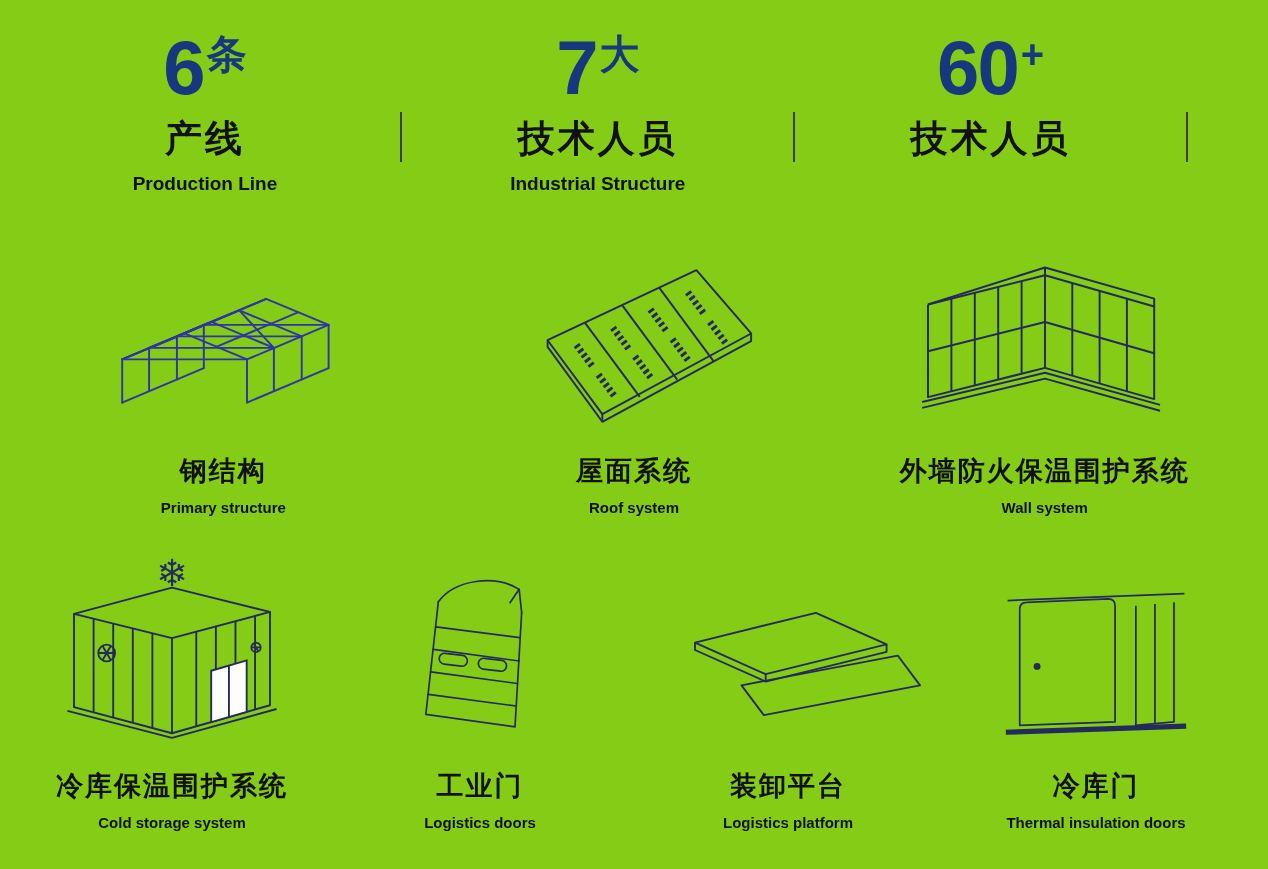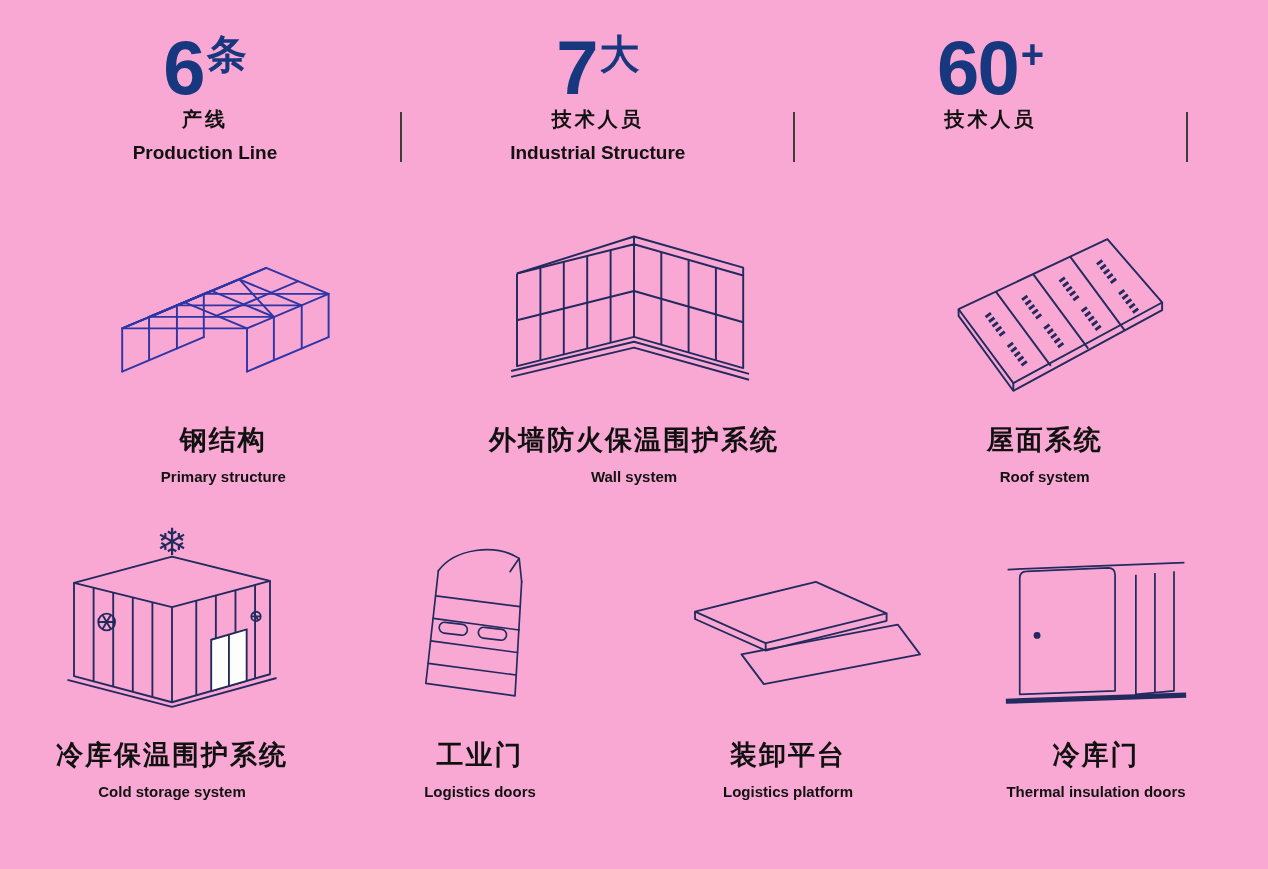--- a/index.html
+++ b/index.html
@@ -1,28 +1,28 @@
 <!DOCTYPE html>
 <html><head>
 <meta charset="utf-8">
 <style>
   * { box-sizing: border-box; }
   html, body { margin: 0; padding: 0; background: #ffffff; }
   .page {
     width: 1268px; height: 869px; position: relative; overflow: hidden;
-    background: #f9a8d4; color: #141414;
+    background: #84cc16; color: #141414;
     font-family: "Liberation Sans", "DejaVu Sans", sans-serif;
   }
 
   
   .stats { display: flex; justify-content: space-between; align-items: flex-start; padding: 30px 80px 0 80px; }
   .stat { width: 250px; text-align: center; }
   .stat-number { color: #17377f; font-size: 76px; font-weight: 800; line-height: 1; letter-spacing: -2px; }
   .stat-number .unit { font-size: 40px; vertical-align: 26px; letter-spacing: 0; margin-left: 3px; }
-  .stat-zh { font-size: 20px; font-weight: 700; letter-spacing: 3px; color: #111; }
+  .stat-zh { font-size: 37px; font-weight: 700; margin-top: 8px; letter-spacing: 3px; color: #111; }
   .stat-en { font-size: 19px; font-weight: 700; margin-top: 9px; color: #111; }
   .vdiv { width: 2px; height: 50px; background: #3d3d3d; margin-top: 82px; }
 
   
   .row { display: flex; padding: 0 18px; }
   .row-1 { margin-top: 44px; }
   .row-2 { margin-top: 34px; }
   .card { flex: 1 1 0; text-align: center; }
   .illus { height: 202px; display: flex; align-items: flex-end; justify-content: center; }
   .row-2 .illus { height: 206px; }
@@ -88,20 +88,47 @@
             <path d="M138 76 L102 91 M167 64 L203 103"></path>
           </g>
         </svg>
       </div>
       <div class="card-zh">钢结构</div>
       <div class="card-en">Primary structure</div>
     </div>
 
     <div class="card">
       <div class="illus">
+        <svg viewBox="0 0 300 200" width="290" height="192">
+          <g fill="none" stroke="#232a5e" stroke-width="2" stroke-linejoin="round">
+            <path d="M60 95 L215 22 L272 88 L117 172 Z"></path>
+            <path d="M60 95 L60 102 L117 180 L272 96 L272 88"></path>
+            <path d="M117 172 L117 180"></path>
+            <path d="M99 77 L156 154"></path>
+            <path d="M138 59 L195 136"></path>
+            <path d="M176 40 L233 117"></path>
+          </g>
+          <g fill="none" stroke="#232a5e" stroke-width="7" stroke-dasharray="3 3">
+            <path d="M90 100 L108 124"></path>
+            <path d="M113 131 L131 155"></path>
+            <path d="M128 82 L146 106"></path>
+            <path d="M151 112 L169 136"></path>
+            <path d="M167 63 L185 87"></path>
+            <path d="M190 94 L208 118"></path>
+            <path d="M206 45 L224 69"></path>
+            <path d="M229 76 L247 100"></path>
+          </g>
+        </svg>
+      </div>
+      <div class="card-zh">屋面系统</div>
+      <div class="card-en">Roof system</div>
+    </div>
+
+    <div class="card">
+      <div class="illus">
         <svg viewBox="0 0 300 200" width="300" height="195">
           <g fill="none" stroke="#232a5e" stroke-width="2" stroke-linejoin="round">
             <path d="M30 60 L150 22 L262 54 L262 62 M150 22 L150 30"></path>
             <path d="M30 60 L150 30 L262 62 L262 157 L150 125 L150 30"></path>
             <path d="M30 60 L30 155 L150 125"></path>
             <path d="M54 54 L54 149"></path>
             <path d="M78 48 L78 143"></path>
             <path d="M102 42 L102 137"></path>
             <path d="M126 36 L126 131"></path>
             <path d="M178 38 L178 133"></path>
@@ -110,47 +137,20 @@
             <path d="M30 108 L150 78 L262 110"></path>
             <path d="M24 160 L150 130 L268 163"></path>
             <path d="M24 166 L150 136 L268 169"></path>
           </g>
         </svg>
       </div>
       <div class="card-zh">外墙防火保温围护系统</div>
       <div class="card-en">Wall system</div>
     </div>
 
-    <div class="card">
-      <div class="illus">
-        <svg viewBox="0 0 300 200" width="290" height="192">
-          <g fill="none" stroke="#232a5e" stroke-width="2" stroke-linejoin="round">
-            <path d="M60 95 L215 22 L272 88 L117 172 Z"></path>
-            <path d="M60 95 L60 102 L117 180 L272 96 L272 88"></path>
-            <path d="M117 172 L117 180"></path>
-            <path d="M99 77 L156 154"></path>
-            <path d="M138 59 L195 136"></path>
-            <path d="M176 40 L233 117"></path>
-          </g>
-          <g fill="none" stroke="#232a5e" stroke-width="7" stroke-dasharray="3 3">
-            <path d="M90 100 L108 124"></path>
-            <path d="M113 131 L131 155"></path>
-            <path d="M128 82 L146 106"></path>
-            <path d="M151 112 L169 136"></path>
-            <path d="M167 63 L185 87"></path>
-            <path d="M190 94 L208 118"></path>
-            <path d="M206 45 L224 69"></path>
-            <path d="M229 76 L247 100"></path>
-          </g>
-        </svg>
-      </div>
-      <div class="card-zh">屋面系统</div>
-      <div class="card-en">Roof system</div>
-    </div>
-
   </div>
 
   <div class="row row-2">
 
     <div class="card">
       <div class="illus">
         <svg viewBox="0 0 300 220" width="280" height="206">
           <text x="150" y="38" text-anchor="middle" font-size="40" fill="#232a5e">❄</text>
           <g fill="none" stroke="#232a5e" stroke-width="2" stroke-linejoin="round">
             <path d="M45 68 L150 40 L255 66 L150 94 Z"></path>

